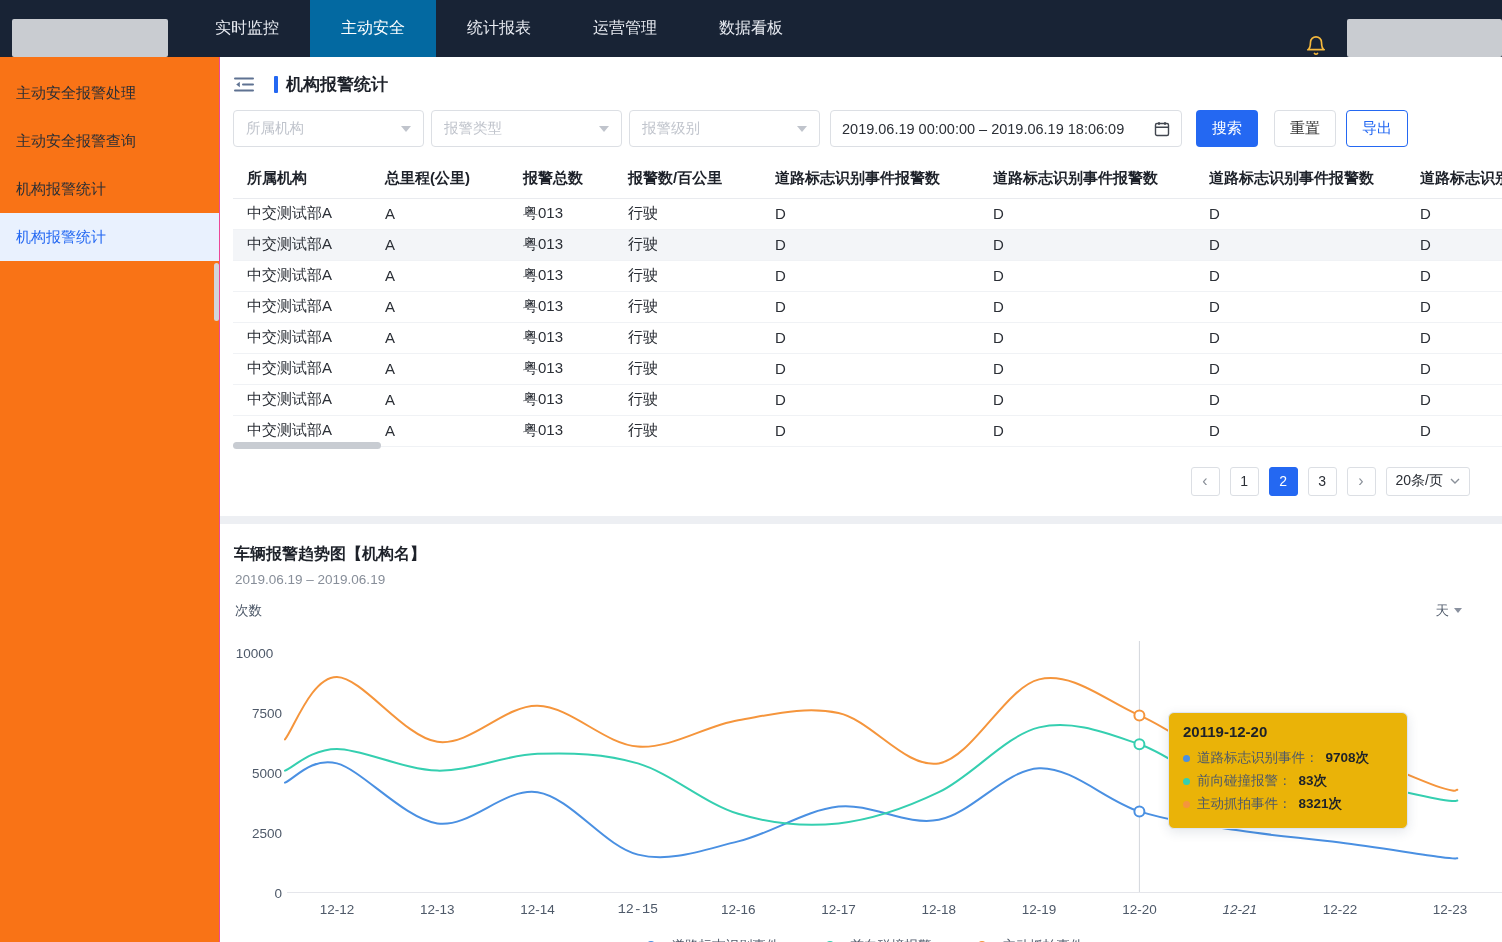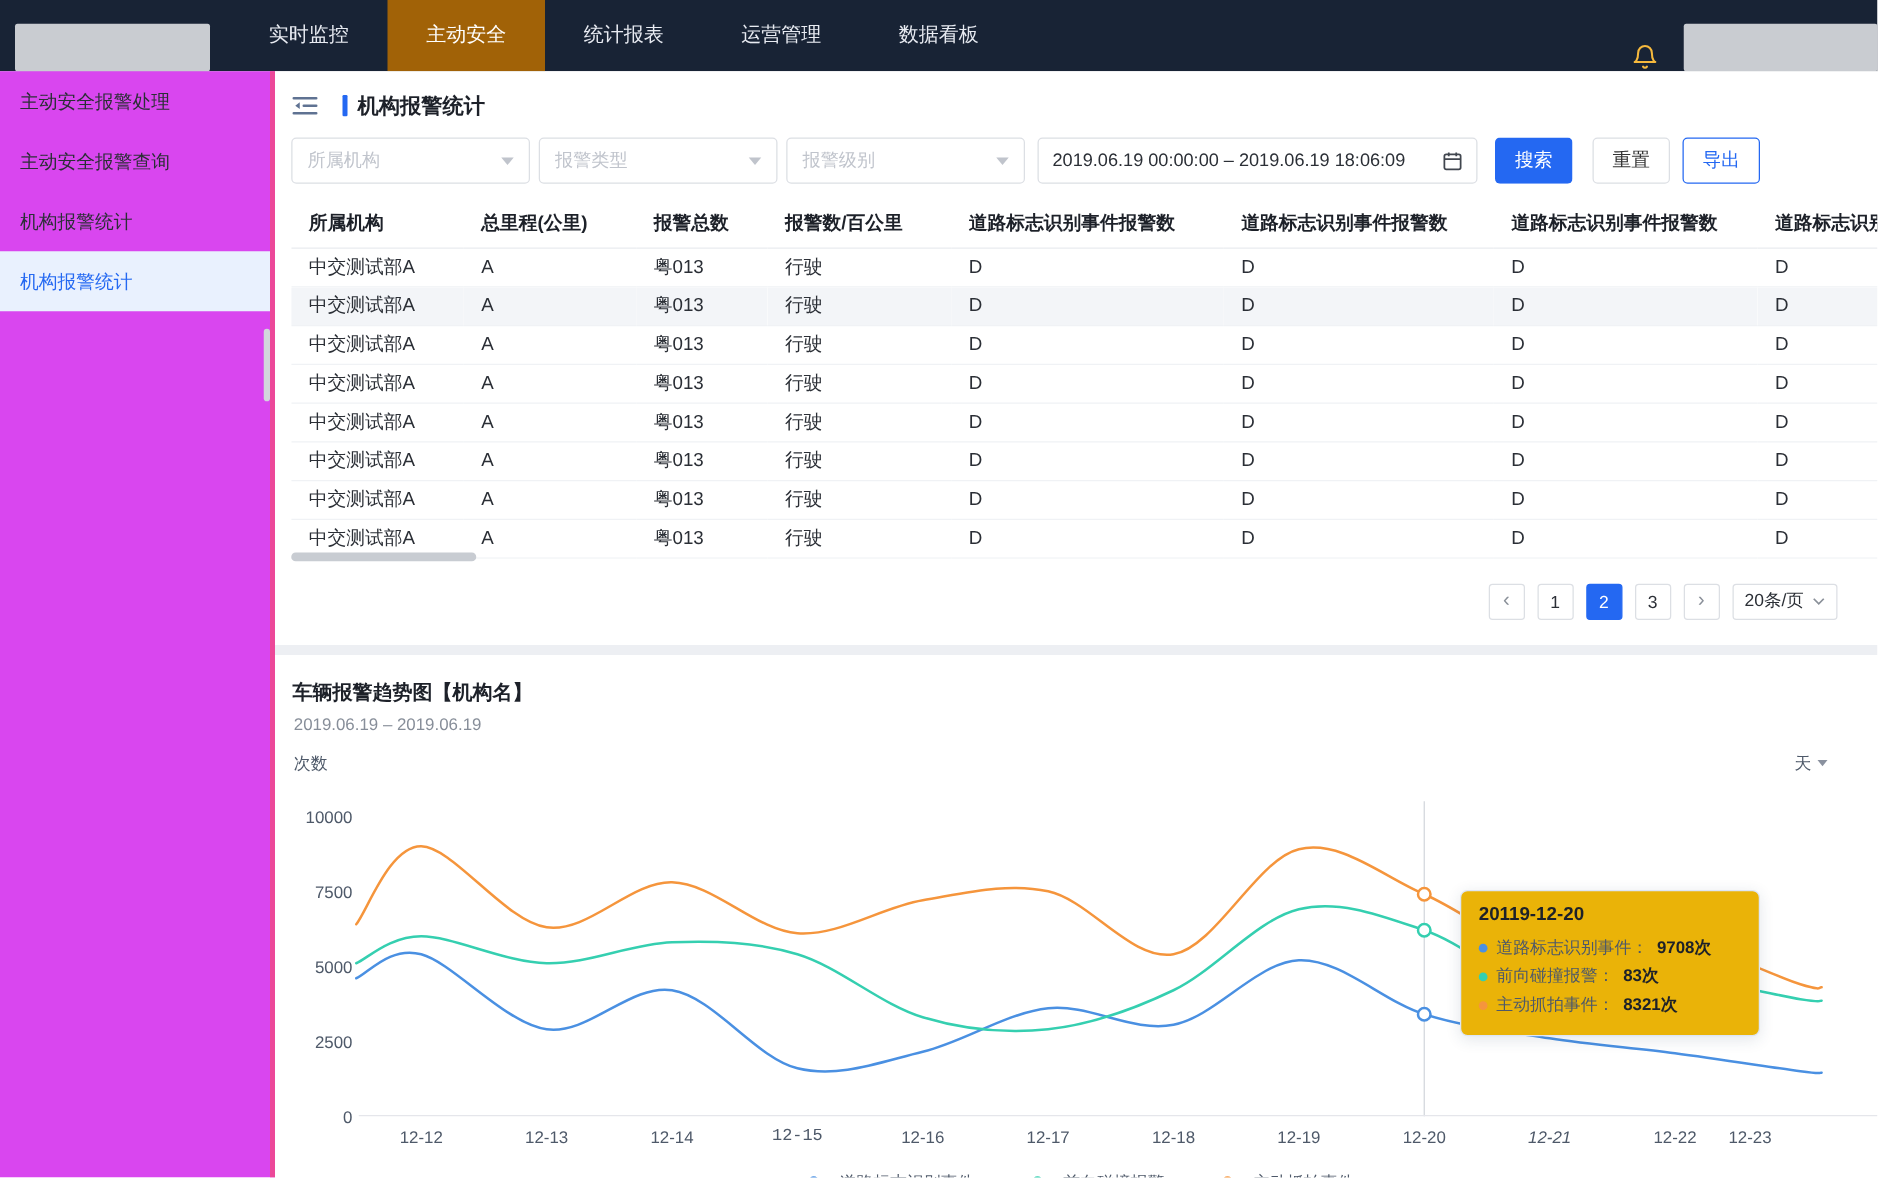--- a/index.html
+++ b/index.html
@@ -6,28 +6,28 @@
   html,body{width:1502px;height:942px;overflow:hidden}
   body{font-family:"Liberation Sans","DejaVu Sans",sans-serif;color:#333;background:#fff}
   button{font-family:inherit;cursor:pointer}
   svg{overflow:visible;display:block}
 
   
   .topnav{height:57px;background:#182335;display:flex;align-items:flex-end}
   .logo-ph{width:156px;height:38px;background:#c9ccd1;border-radius:2px;margin:0 16px 0 12px;flex:none}
   .nav-menu{display:flex;height:100%}
   .nav-item{height:100%;display:flex;align-items:center;padding:0 31px;color:#e8ebf2;font-size:16px;cursor:pointer;white-space:nowrap}
-  .nav-item.active{background:#a16207;color:#fff}
+  .nav-item.active{background:#0369a1;color:#fff}
   .spacer{flex:1}
   .bell{margin-right:20px;cursor:pointer}
   .user-ph{width:155px;height:38px;background:#c9ccd1;border-radius:2px;flex:none}
 
   
   .layout{display:flex;height:885px}
-  .sidebar{width:220px;flex:none;border-right:4px solid #ec4899;position:relative;background:#d946ef}
+  .sidebar{width:220px;flex:none;border-right:1px solid #ec4899;padding-top:12px;position:relative;background:#f97316}
   .side-item{height:48px;display:flex;align-items:center;padding-left:16px;font-size:15px;color:#2b2f36;cursor:pointer}
   .side-item.active{background:#e9f1fe;color:#2468f2}
   .side-thumb{position:absolute;top:206px;right:0;width:5px;height:58px;border-radius:3px;background:#d2d6dc}
   .main{flex:1;min-width:0;position:relative;background:#fff}
 
   
   .content-head{display:flex;align-items:center;margin:16px 0 0 14px}
   .fold{cursor:pointer;display:flex}
   .tbar{width:4px;height:17px;background:#2468f2;border-radius:1px;margin:0 8px 0 20px}
   .page-title{font-size:17px;font-weight:700;color:#1d2129}
@@ -303,21 +303,21 @@
             <path d="M65.0,112.4C73.7,102.0 91.6,49.6 117.0,50.0C142.4,50.4 183.9,110.0 217.3,114.8C250.7,119.6 284.2,78.0 317.6,78.8C351.0,79.6 384.5,117.2 417.9,119.6C451.3,122.0 484.8,98.8 518.2,93.2C551.6,87.6 585.1,78.8 618.5,86.0C651.9,93.2 685.4,142.0 718.8,136.4C752.2,130.8 785.7,60.4 819.1,52.4C852.5,44.4 886.0,74.0 919.4,88.4C952.8,102.8 986.3,132.4 1019.7,138.8C1053.1,145.2 1086.6,123.2 1120.0,126.8C1153.4,130.4 1200.8,154.4 1220.3,160.4C1239.8,166.4 1234.5,162.4 1237.3,162.8" fill="none" stroke="#f5953c" stroke-width="2" stroke-linecap="round"></path>
             <circle cx="919.4" cy="184.39999999999998" r="5" fill="#fff" stroke="#4a90e2" stroke-width="2"></circle>
             <circle cx="919.4" cy="117.19999999999999" r="5" fill="#fff" stroke="#35cfb0" stroke-width="2"></circle>
             <circle cx="919.4" cy="88.4" r="5" fill="#fff" stroke="#f5953c" stroke-width="2"></circle>
           </svg>
         <div id="ylabels">
             <span class="ylab" style="top: 259px;">0</span>
             <span class="ylab" style="top: 199px;">2500</span>
             <span class="ylab" style="top: 139px;">5000</span>
             <span class="ylab" style="top: 79px;">7500</span>
-            <span class="ylab" style="top: 19px;">10000</span>
+            <span class="ylab" style="top: 19px; text-align: center;">10000</span>
           </div>
         <div class="tooltip">
           <div class="tt-title">20119-12-20</div>
           <div id="tt-rows">
               <div class="tt-row">
                 <span class="tt-dot" style="background: rgb(74, 144, 226);"></span>
                 <span>道路标志识别事件： </span>
                 <span class="tt-val">9708次</span>
               </div>
               <div class="tt-row">
@@ -338,21 +338,21 @@
           <span class="xlab" style="left: 182.3px;">12-13</span>
           <span class="xlab" style="left: 282.6px;">12-14</span>
           <span class="xlab" style="left: 382.9px; font-family: Liberation Mono, monospace;">12-15</span>
           <span class="xlab" style="left: 483.2px;">12-16</span>
           <span class="xlab" style="left: 583.5px;">12-17</span>
           <span class="xlab" style="left: 683.8px;">12-18</span>
           <span class="xlab" style="left: 784.1px;">12-19</span>
           <span class="xlab" style="left: 884.4px;">12-20</span>
           <span class="xlab" style="left: 984.7px; font-style: italic;">12-21</span>
           <span class="xlab" style="left: 1085px;">12-22</span>
-          <span class="xlab" style="left: 1145px;">12-23</span>
+          <span class="xlab" style="left: 1195px;">12-23</span>
         </div>
       <div class="legend" id="legend">
           <span class="lg-item">
             <span class="lg-ic">
               <span class="lg-dot" style="border-color: rgb(74, 144, 226);"></span>
             </span>
             <span>道路标志识别事件</span>
           </span>
           <span class="lg-item">
             <span class="lg-ic">

